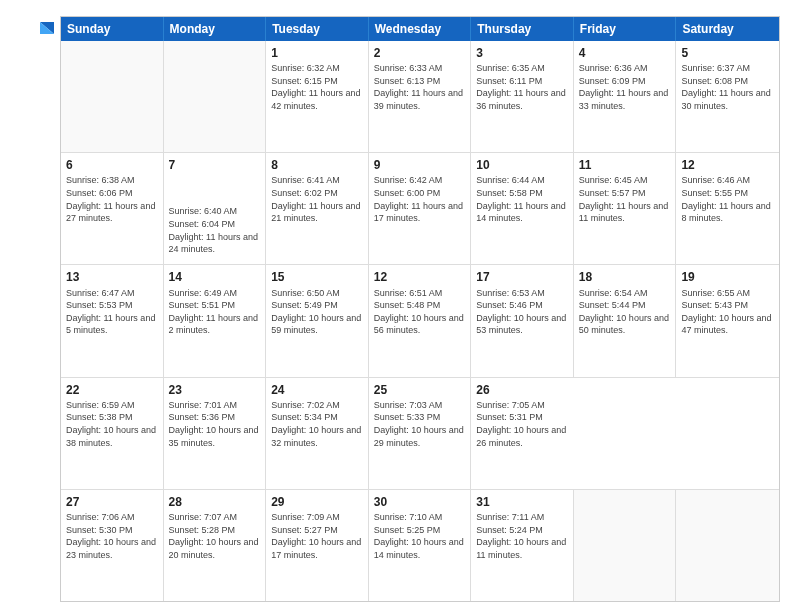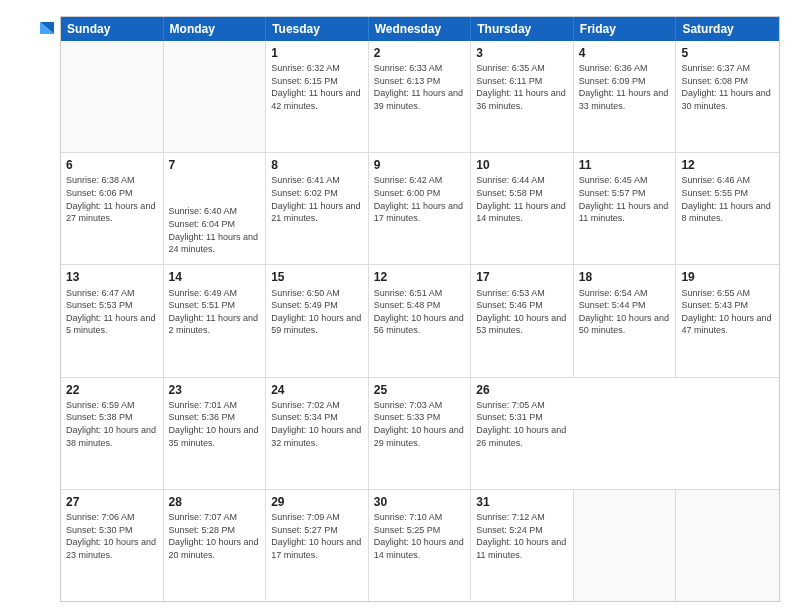--- a/index.html
+++ b/index.html
@@ -323,21 +323,21 @@
 Daylight: 10 hours and 17 minutes.</div>
           </div>
           <div class="cal-cell">
             <span class="day-num">30</span>
             <div class="cell-info" style="white-space: pre-line;">Sunrise: 7:10 AM
 Sunset: 5:25 PM
 Daylight: 10 hours and 14 minutes.</div>
           </div>
           <div class="cal-cell">
             <span class="day-num">31</span>
-            <div class="cell-info" style="white-space: pre-line;">Sunrise: 7:12 AM
+            <div class="cell-info" style="white-space: pre-line;">Sunrise: 7:11 AM
 Sunset: 5:24 PM
 Daylight: 10 hours and 11 minutes.</div>
           </div>
           <div class="cal-cell empty"></div>
           <div class="cal-cell empty"></div>
         </div>
       </div>
   </div>
 </div>
 

